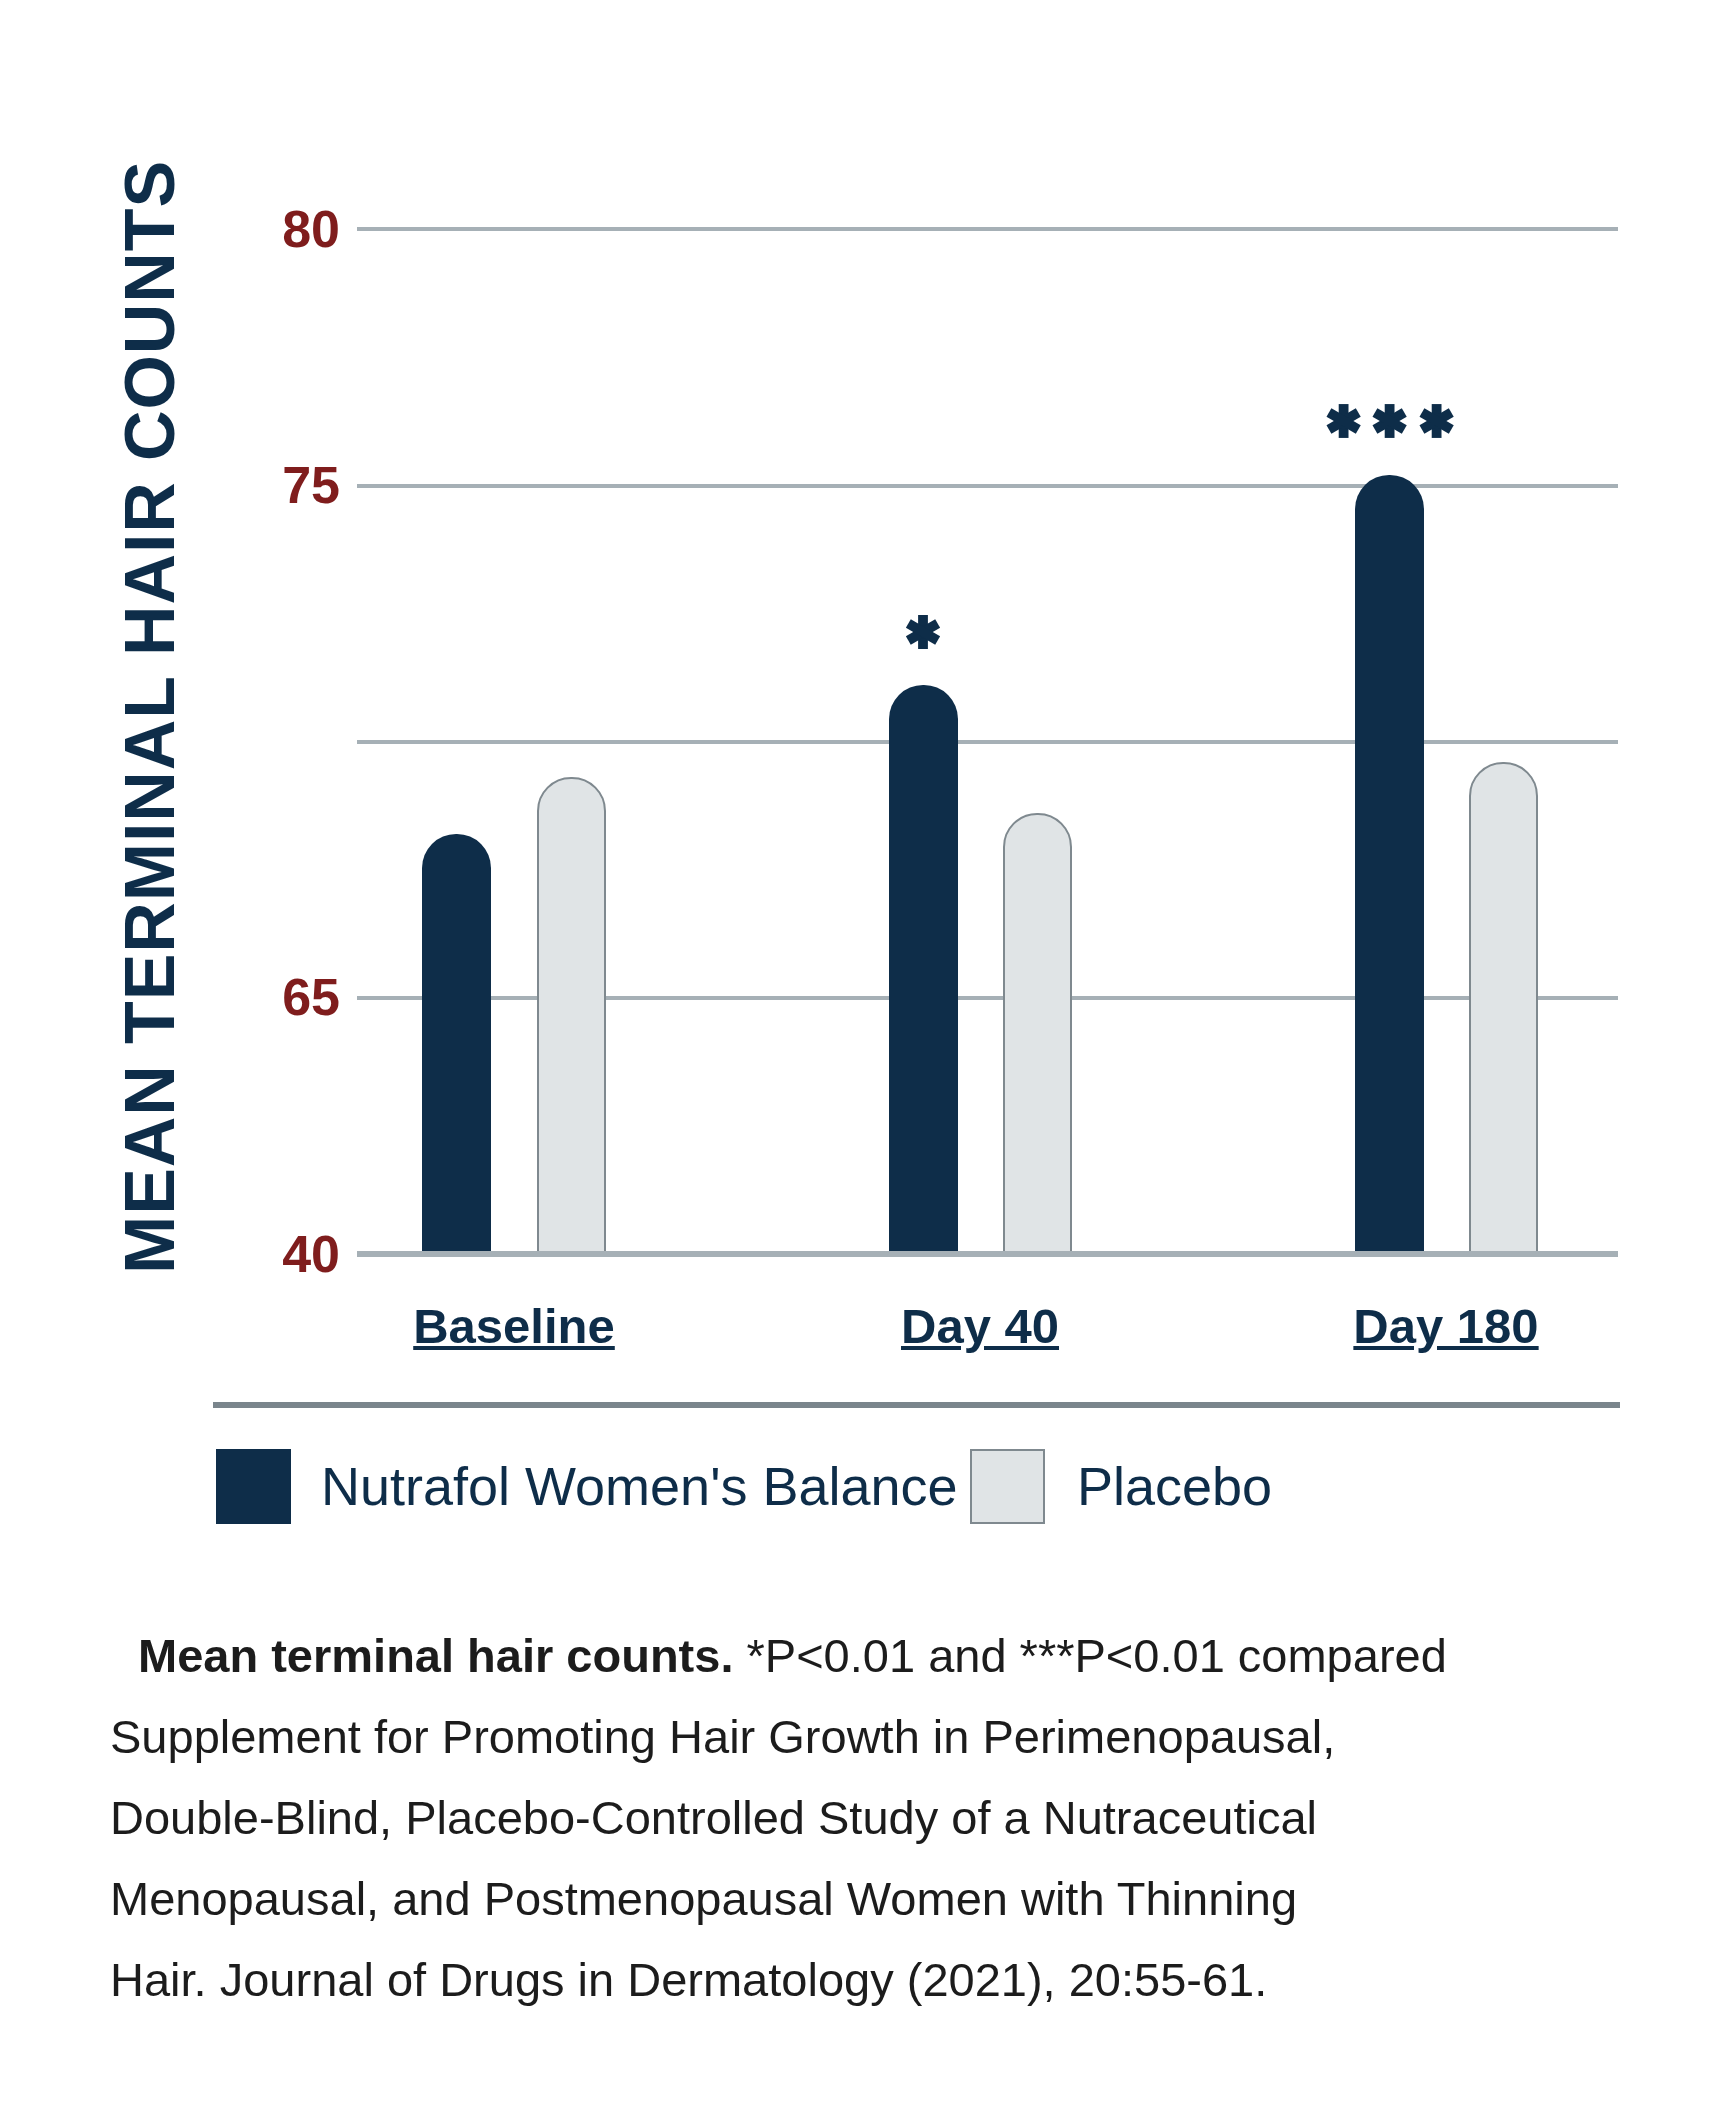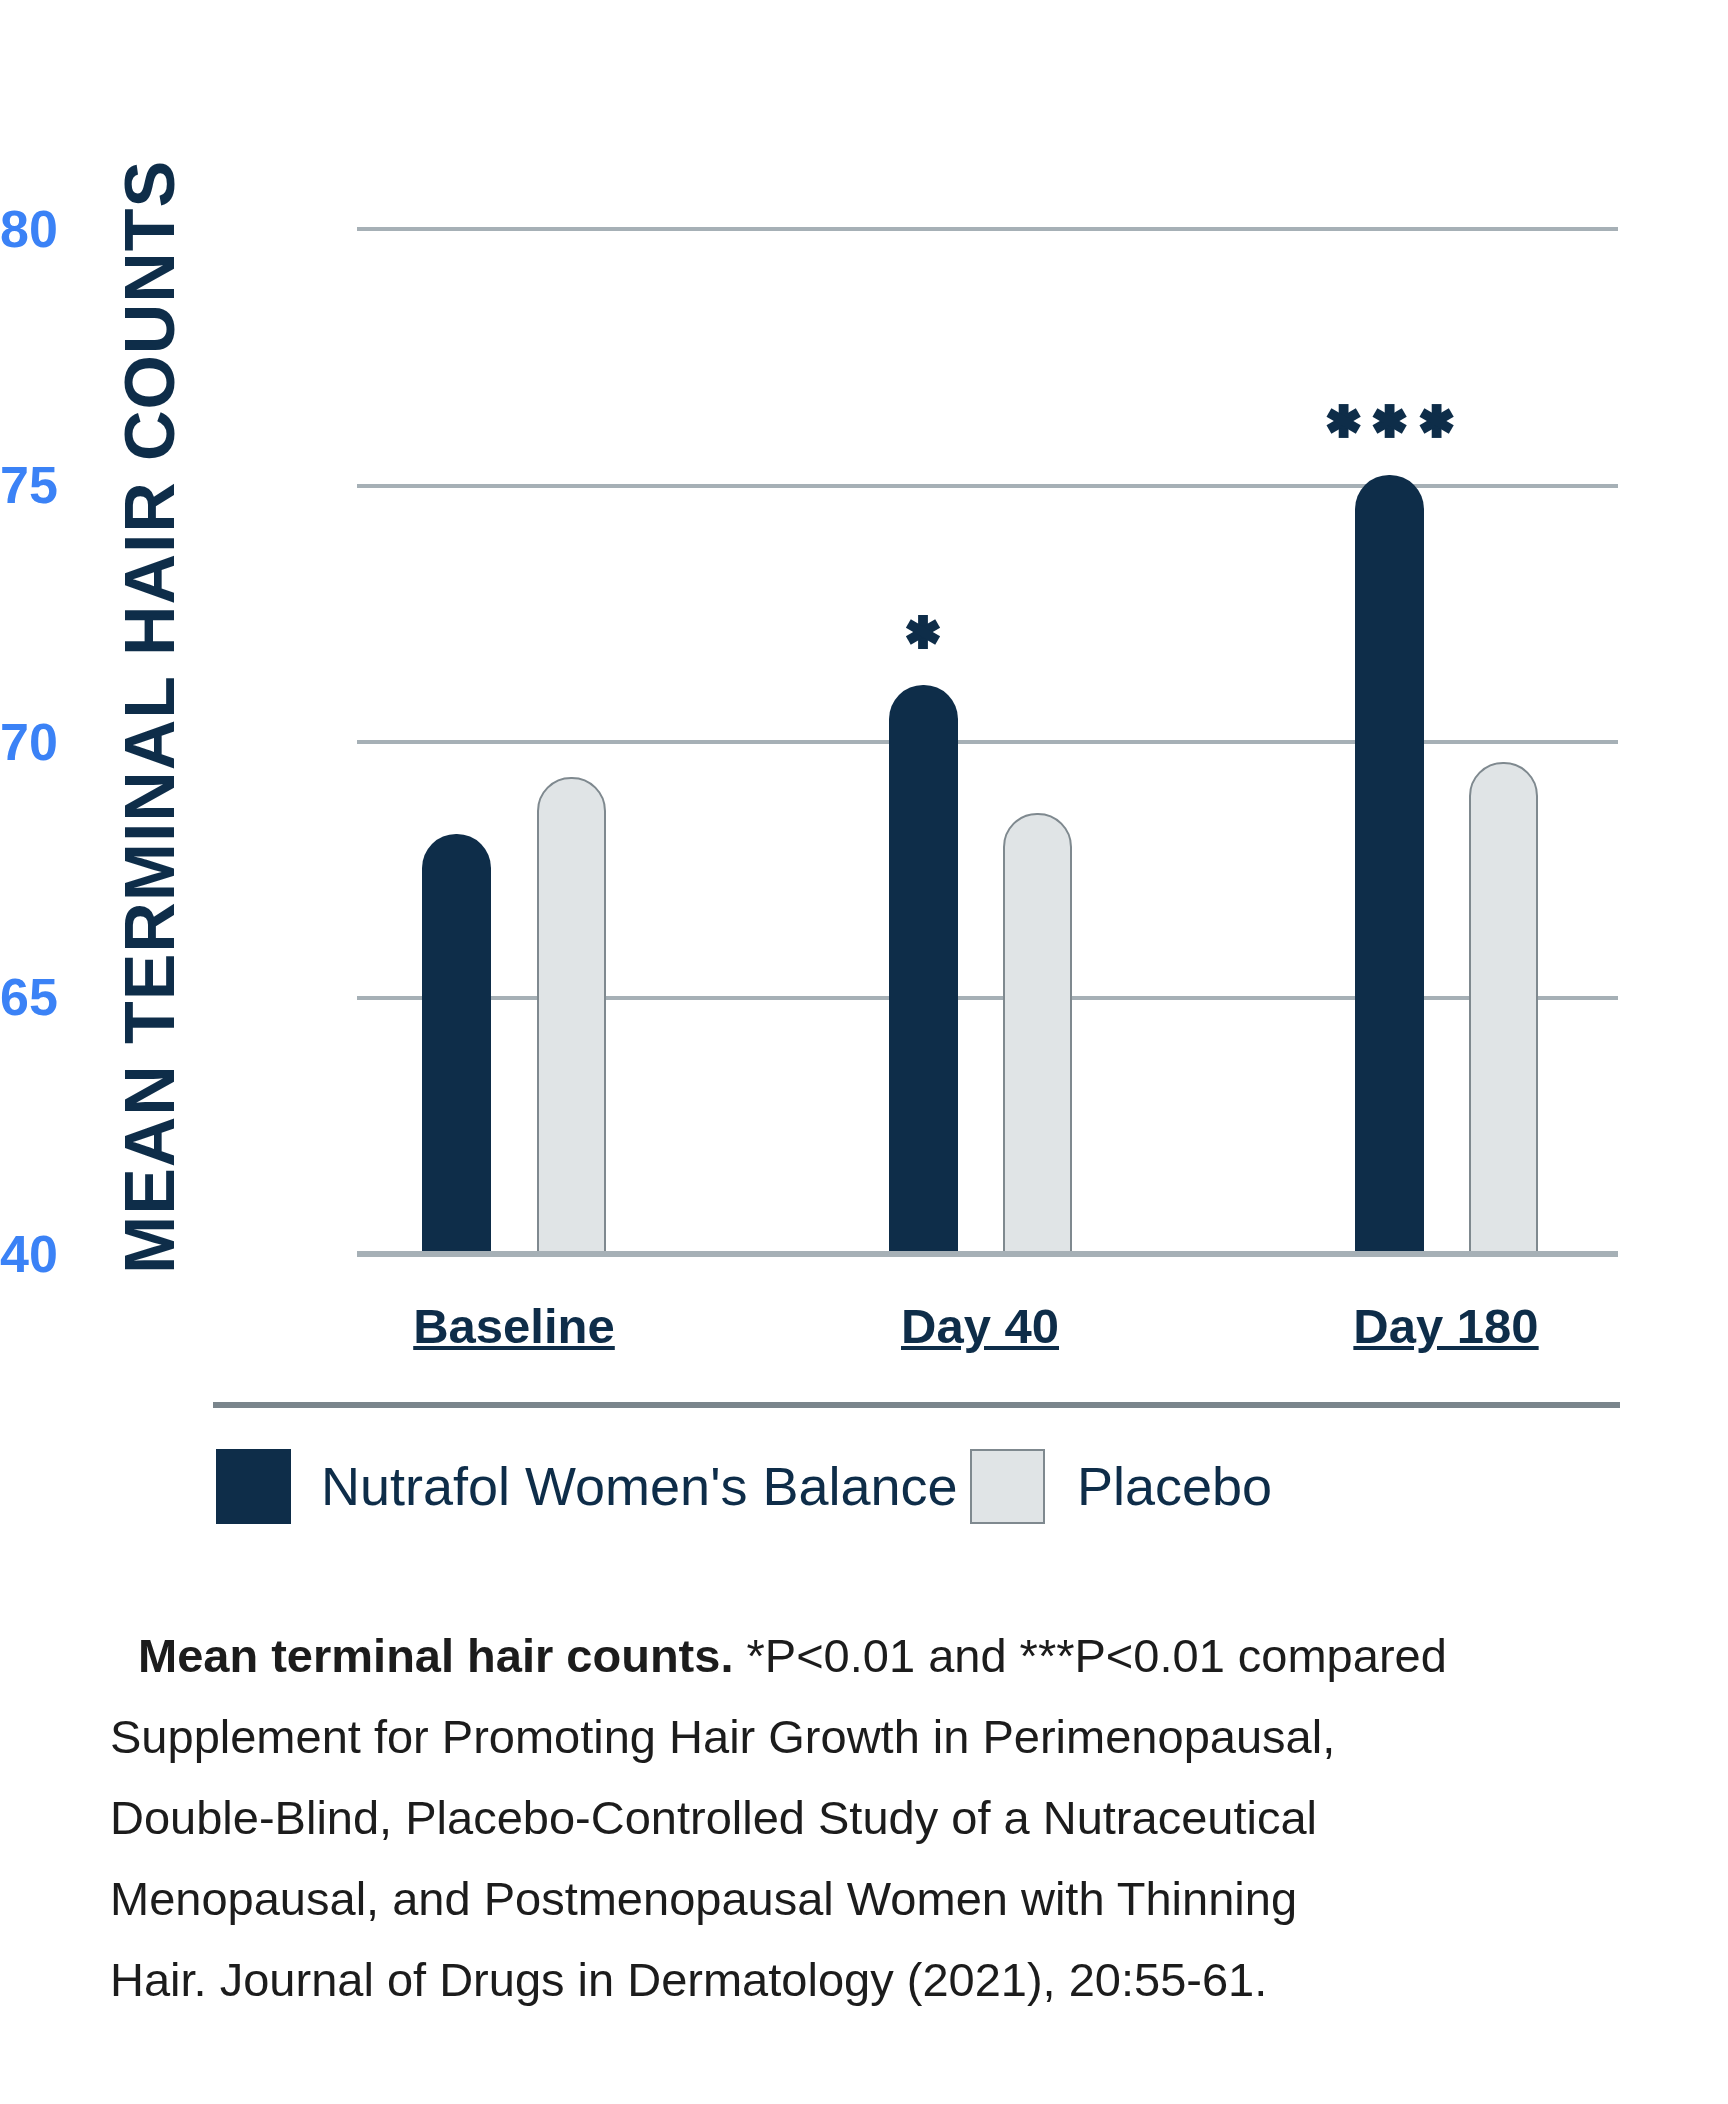--- a/index.html
+++ b/index.html
@@ -3,22 +3,22 @@
 <meta charset="utf-8">
 <style>
   html,body{margin:0;padding:0;background:#fff;}
   .page{position:relative;width:1728px;height:2104px;background:#fff;overflow:hidden;
         font-family:"Liberation Sans",sans-serif;}
   .y-title{position:absolute;left:150px;top:717px;transform:translate(-50%,-50%) rotate(-90deg);
            white-space:nowrap;font-weight:bold;font-size:70px;letter-spacing:0.9px;color:#0E2D49;}
   .plot{position:absolute;left:357px;top:229px;width:1261px;height:1025px;}
   .gridline{position:absolute;left:0;width:100%;height:3.6px;background:#A6B0B6;z-index:1;}
   .gridline.axis{height:6.3px;z-index:3;}
-  .tick{position:absolute;left:0;width:340px;height:58px;line-height:58px;text-align:left;
-        font-weight:bold;font-size:52px;color:#3b82f6;}
+  .tick{position:absolute;left:0;width:340px;height:58px;line-height:58px;text-align:right;
+        font-weight:bold;font-size:52px;color:#7f1d1d;}
   .bar{position:absolute;bottom:0;width:69px;z-index:2;border-radius:34px 34px 0 0;}
   .bar.placebo{background:#E0E4E6;border:2.7px solid #7F898F;box-sizing:border-box;}
   .xlabel{position:absolute;top:1298px;transform:translateX(-50%);white-space:nowrap;
           font-weight:bold;font-size:49px;color:#0E2D49;text-decoration:underline;}
   .annot{position:absolute;transform:translateX(-50%);display:flex;gap:5.4px;z-index:4;}
   .separator{position:absolute;left:213px;top:1402px;width:1407px;height:6.3px;background:#7A858C;}
   .swatch{position:absolute;top:1449px;width:75px;height:75px;box-sizing:border-box;}
   .legend-label{position:absolute;top:1449px;height:75px;line-height:75px;white-space:nowrap;
                 font-size:54px;color:#0E2D49;}
   .caption{position:absolute;left:110px;top:1615px;width:1548px;font-size:47px;line-height:81px;
@@ -27,21 +27,20 @@
 </style>
 </head>
 <body>
 
 <div class="page">
 
   <div class="y-title">MEAN TERMINAL HAIR COUNTS</div>
 
   <div class="tick" style="top:200px">80</div>
   <div class="tick" style="top:456px">75</div>
-  <div class="tick" style="top:713px">70</div>
   <div class="tick" style="top:968px">65</div>
   <div class="tick" style="top:1225px">40</div>
 
   <div class="plot" id="plot">
     <div class="gridline" style="top:-1.8px"></div>
     <div class="gridline" style="top:255px"></div>
     <div class="gridline" style="top:511px"></div>
     <div class="gridline" style="top:767px"></div>
     <div class="gridline axis" style="top:1022px"></div>
   <div class="bar" style="background: rgb(14, 45, 73); left: 65px; height: 420px;"></div>

